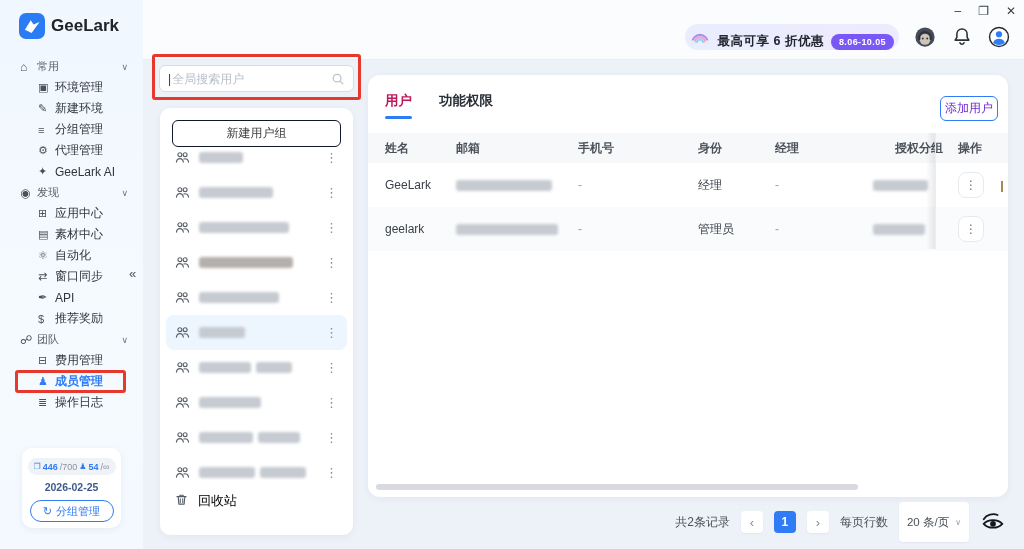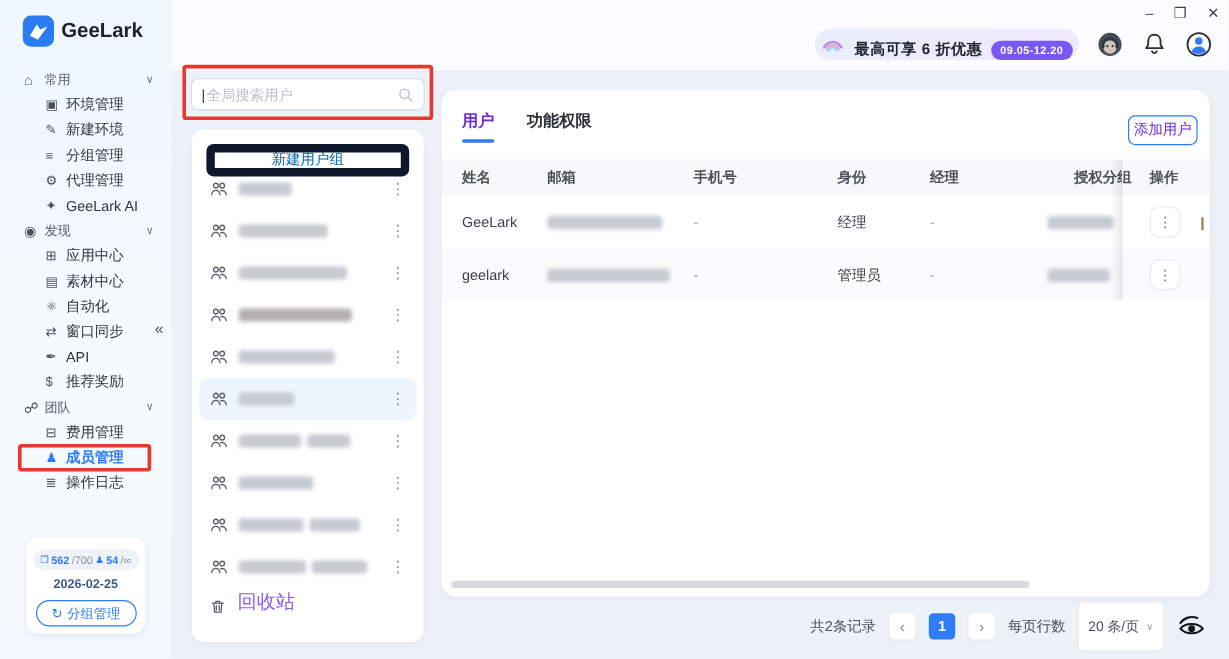--- a/index.html
+++ b/index.html
@@ -56,39 +56,39 @@
   .search-box { position:absolute; left:159px; top:65px; width:195px; height:27px; background:#fff;
     border:1px solid #d8dde5; border-radius:6px; display:flex; align-items:center; padding:0 8px; }
   .caret { color:#333; font-size:12px; margin-right:1px; }
   .search-box input { border:none; outline:none; flex:1; min-width:0; font-size:12px;
     font-family:inherit; color:#333; background:transparent; }
   .search-box input::placeholder { color:#b9c0ca; }
   
   .groups-card { position:absolute; left:160px; top:108px; width:193px; height:427px; background:#fff;
     border-radius:10px; box-shadow:0 2px 8px rgba(40,70,120,.05); }
   .new-group-btn { position:absolute; left:12px; top:12px; width:169px; height:27px; background:#fff;
-    border:7px solid #0f172a; border-radius:6px; color:#0369a1; font-size:12px;
+    border:1px solid #0f172a; border-radius:6px; color:#404040; font-size:12px;
     display:flex; align-items:center; justify-content:center; cursor:pointer; }
   .group-list { position:absolute; left:6px; right:6px; top:32px; }
   .g-item { height:35px; display:flex; align-items:center; padding:0 9px; border-radius:8px; cursor:pointer; }
   .g-item.sel { background:#edf5fe; }
   .g-ico { flex:none; margin-right:9px; }
   .g-name { display:flex; gap:5px; align-items:center; }
   .blur { display:inline-block; height:11px; border-radius:3px; background:#c6cad1; filter:blur(1.6px); }
   .g-item:nth-child(4) .blur { background:#b3b0ad; }
   .g-dots { margin-left:auto; color:#8a919b; font-size:13px; cursor:pointer; }
-  .recycle-row { position:absolute; left:14px; top:384px; display:flex; align-items:flex-end; gap:9px;
-    font-size:16px; color:#8b5cf6; cursor:pointer; }
+  .recycle-row { position:absolute; left:14px; top:384px; display:flex; align-items:flex-start; gap:9px;
+    font-size:13px; color:#000000; cursor:pointer; }
   
   .main-card { position:absolute; left:368px; top:75px; width:640px; height:422px; background:#fff;
     border-radius:12px; box-shadow:0 2px 8px rgba(40,70,120,.05); }
   .tabs { position:absolute; left:17px; top:17px; display:flex; gap:27px; }
   .tab { font-size:13.5px; font-weight:bold; color:#2a3038; cursor:pointer; text-align:center; }
   .tab .underline { height:3px; width:27px; background:transparent; border-radius:2px; margin:6px auto 0; }
-  .tab.active { color:#6d28d9; }
+  .tab.active { color:#be185d; }
   .tab.active .underline { background:#2f7cf6; }
   .add-user-btn { position:absolute; right:10px; top:21px; width:58px; height:25px; background:#fff;
     border:1px solid #2f7cf6; border-radius:6px; color:#6d28d9; font-size:12px;
     display:flex; align-items:center; justify-content:center; cursor:pointer; }
   .thead { position:absolute; left:0; top:58px; width:640px; height:30px; background:#f7f8fa;text-align:center; }
   .th { position:absolute; top:0; line-height:30px; font-size:12px; font-weight:bold; color:#4a5158; }
   .c0{left:17px} .c1{left:88px} .c2{left:210px} .c3{left:330px} .c4{left:407px} .c5{left:527px} .c6{left:590px}
   .trow { position:absolute; left:0; width:640px; height:44px; }
   .trow.alt { background:#fafbfc; }
   .td { position:absolute; top:0; line-height:44px; font-size:12px; color:#3a4049; }
@@ -129,21 +129,21 @@
 <div class="top-right">
   <div class="promo-pill">
     <svg class="tb-icon" viewBox="0 0 24 24" width="21" height="21">
       <path d="M3.5 16 a8.5 8.5 0 0 1 17 0" fill="none" stroke="#a98df2" stroke-width="2.2"></path>
       <path d="M6 16 a6 6 0 0 1 12 0" fill="none" stroke="#f2a0c3" stroke-width="2.2"></path>
       <path d="M8.5 16 a3.5 3.5 0 0 1 7 0" fill="none" stroke="#8fd0f5" stroke-width="2.2"></path>
       <circle cx="4" cy="16" r="2.6" fill="#e7edf6"></circle>
         <circle cx="20" cy="16" r="2.6" fill="#e7edf6"></circle>
     </svg>
     <span class="promo-text">最高可享 6 折优惠</span>
-    <span class="promo-badge">09.05-12.20</span>
+    <span class="promo-badge">8.06-10.05</span>
   </div>
   <svg class="tb-icon" viewBox="0 0 24 24">
     <circle cx="12" cy="12" r="10.5" fill="#454c59"></circle>
     <circle cx="12" cy="14.5" r="6" fill="#cfc6b8"></circle>
     <circle cx="9.6" cy="13.6" r="1" fill="#2e333b"></circle>
       <circle cx="14.4" cy="13.6" r="1" fill="#2e333b"></circle>
     <path d="M5.5 13 a6.5 6.5 0 0 1 13 0" fill="none" stroke="#2e333b" stroke-width="2"></path>
     <rect x="4.6" y="11.5" width="2.4" height="4" rx="1.2" fill="#2e333b"></rect>
     <rect x="17" y="11.5" width="2.4" height="4" rx="1.2" fill="#2e333b"></rect>
   </svg>
@@ -242,21 +242,21 @@
       <span class="nico">≣</span>
       <span>操作日志</span>
     </div>
   </div>
 
   <span class="collapse">«</span>
 
   <div class="plan-card">
     <div class="plan-pill">
       <span class="pp-ico">❐</span>
-      <span class="pp-blue">562</span>
+      <span class="pp-blue">446</span>
         <span class="pp-gray">/700</span>
       <span class="pp-ico">♟</span>
       <span class="pp-blue">54</span>
         <span class="pp-gray">/∞</span>
     </div>
     <div class="plan-date">2026-02-25</div>
     <div class="renew-btn">
       <span>↻</span>
       <span>分组管理</span>
     </div>

